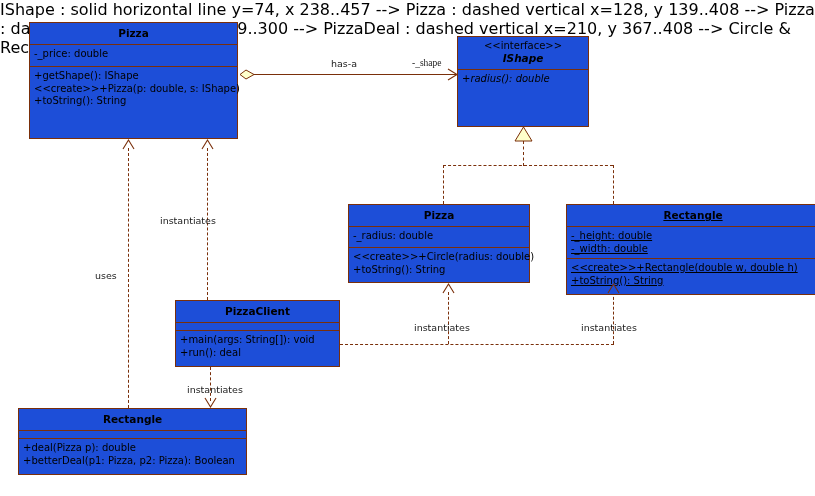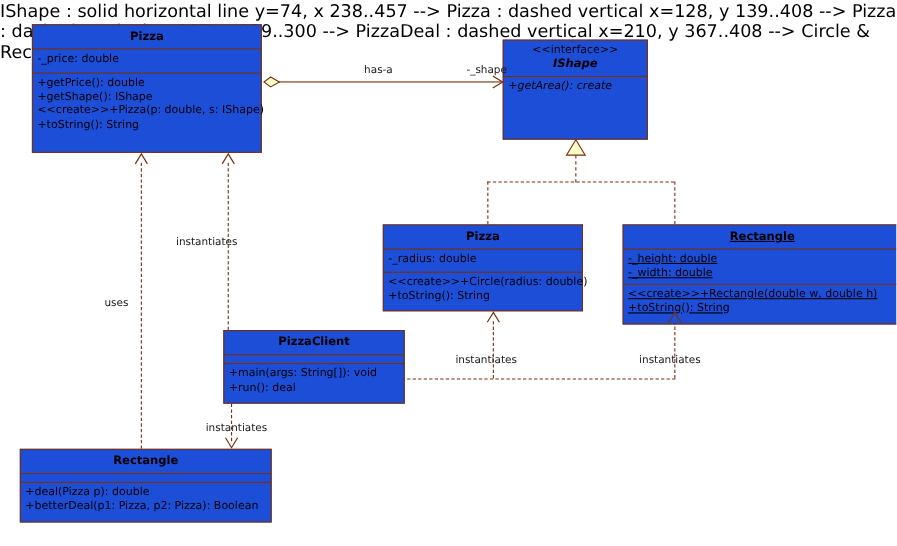--- a/index.html
+++ b/index.html
@@ -113,21 +113,21 @@
     <svg width="20" height="15" viewBox="0 0 20 15">
       <polygon points="1,7.5 7,3 15,7.5 7,12" fill="#ffffcc" stroke="#7a2f0a" stroke-width="1"></polygon>
     </svg>
   </div>
   <div class="marker" style="left:445px; top:67px;">
     <svg width="14" height="15" viewBox="0 0 14 15">
       <polyline points="3,2 12,7.5 3,13" fill="none" stroke="#7a2f0a" stroke-width="1.1"></polyline>
     </svg>
   </div>
   <div class="edge-label" style="left:331px; top:58px;">has-a</div>
-  <div class="edge-label" style="left:424px; top:58px;">-_shape</div>
+  <div class="edge-label" style="left:412px; top:58px;font-family:Liberation Serif, serif;">-_shape</div>
 
   
   <div class="marker" style="left:513px; top:126px;">
     <svg width="21" height="16" viewBox="0 0 21 16">
       <polygon points="10.5,1 19,15 2,15" fill="#ffffcc" stroke="#7a2f0a" stroke-width="1"></polygon>
     </svg>
   </div>
   <div class="dash-v" style="left:523px; top:141px; height:25px;"></div>
   <div class="dash-h" style="left:443px; top:165px; width:170px;"></div>
   <div class="dash-v" style="left:443px; top:165px; height:39px;"></div>
@@ -182,35 +182,34 @@
 
   
   <div class="uml-box" style="left:29px; top:22px; width:209px; height:117px;">
     <div class="uml-title">
       <span>Pizza</span>
     </div>
     <div class="uml-attrs" style="height:22px;">
       <div class="uml-row">-_price: double</div>
     </div>
     <div class="uml-ops">
-      <div class="uml-row">+getPrice(): double</div>
       <div class="uml-row">+getShape(): IShape</div>
       <div class="uml-row">&lt;&lt;create&gt;&gt;+Pizza(p: double, s: IShape)</div>
       <div class="uml-row">+toString(): String</div>
     </div>
   </div>
 
   
   <div class="uml-box" style="left:457px; top:36px; width:132px; height:91px;">
     <div class="uml-title" style="padding:3px 4px 4px 4px;">
       <span class="stereo">&lt;&lt;interface&gt;&gt;</span>
       <span class="iname-italic">IShape</span>
     </div>
     <div class="uml-ops">
-      <div class="uml-row ital">+getArea(): create</div>
+      <div class="uml-row ital">+radius(): double</div>
     </div>
   </div>
 
   
   <div class="uml-box" style="left:348px; top:204px; width:182px; height:79px;">
     <div class="uml-title">
       <span>Pizza</span>
     </div>
     <div class="uml-attrs" style="height:21px;">
       <div class="uml-row">-_radius: double</div>
@@ -230,21 +229,21 @@
       <div class="uml-row">-_height: double</div>
       <div class="uml-row">-_width: double</div>
     </div>
     <div class="uml-ops">
       <div class="uml-row">&lt;&lt;create&gt;&gt;+Rectangle(double w, double h)</div>
       <div class="uml-row">+toString(): String</div>
     </div>
   </div>
 
   
-  <div class="uml-box" style="left:175px; top:300px; width:165px; height:67px;margin-left:28px;">
+  <div class="uml-box" style="left:175px; top:300px; width:165px; height:67px;">
     <div class="uml-title">
       <span>PizzaClient</span>
     </div>
     <div class="uml-attrs" style="height:8px; padding:0;"></div>
     <div class="uml-ops">
       <div class="uml-row">+main(args: String[]): void</div>
       <div class="uml-row">+run(): deal</div>
     </div>
   </div>
 

